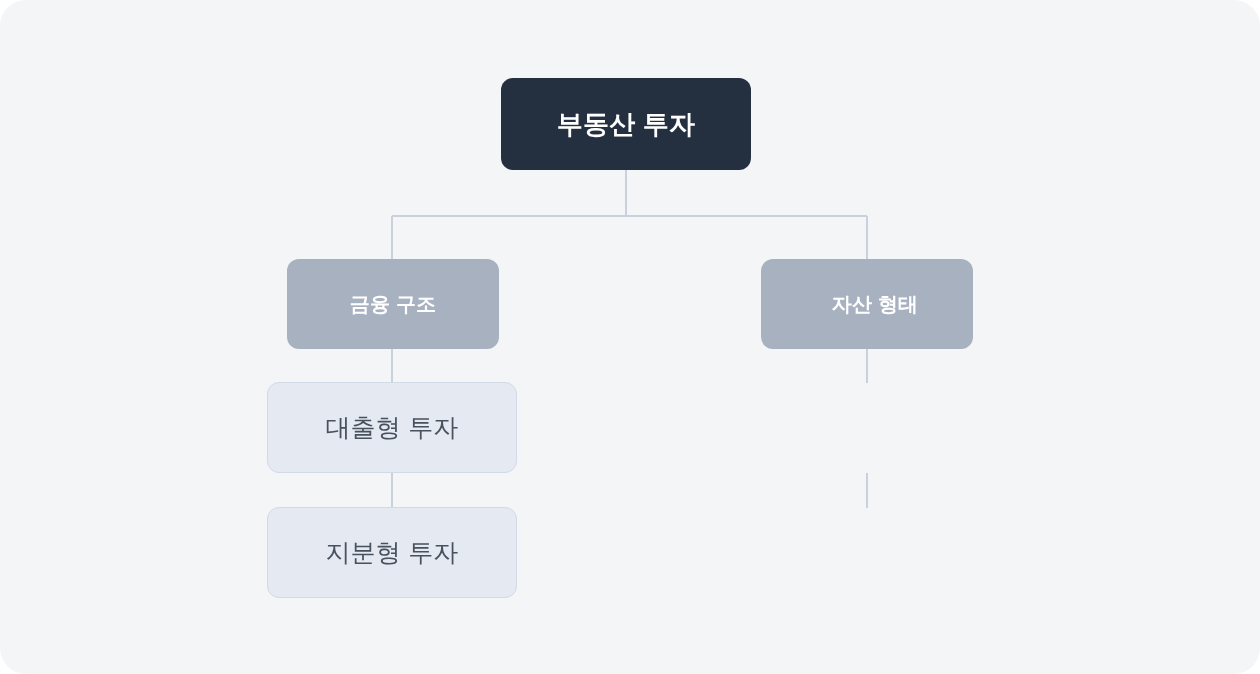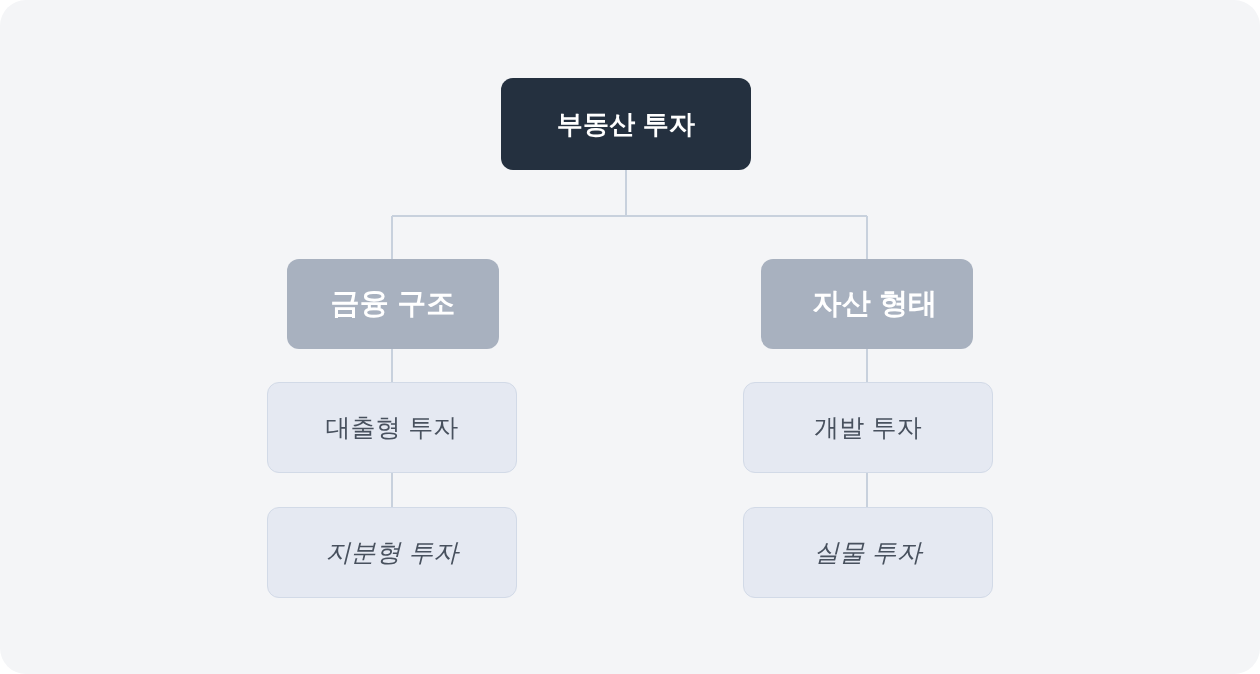--- a/index.html
+++ b/index.html
@@ -65,21 +65,21 @@
   }
 
   
   .node-branch {
     top: 259px;
     width: 212px;
     height: 90px;
     background: #a8b1bf;
     border-radius: 12px;
     color: #ffffff;
-    font-size: 29px;
+    font-size: 20px;
     font-weight: bold;
     letter-spacing: 0.2px;
   }
   .branch-left  { left: 287px; }
   .branch-right { left: 761px; padding-left: 16px; }
 
   
   .node-leaf {
     width: 250px;
     height: 91px;
@@ -87,21 +87,21 @@
     border: 1px solid #d2dae7;
     border-radius: 12px;
     color: #48515e;
     font-size: 25px;
     font-weight: normal;
     letter-spacing: 0.2px;
   }
   .col-left  { left: 267px; }
   .col-right { left: 743px; }
   .row-one   { top: 382px; text-align: center; }
-  .row-two   { top: 507px; font-style: italic; }
+  .row-two   { top: 507px; }
 </style>
 </head>
 <body>
 
 <div class="page">
   <div class="canvas">
 
     <svg class="connectors" width="1260" height="674" viewBox="0 0 1260 674" xmlns="http://www.w3.org/2000/svg">
       <g stroke="#c8d1dd" stroke-width="2" fill="none" shape-rendering="crispEdges">
 
@@ -125,18 +125,16 @@
     <div class="node node-root">부동산 투자</div>
 
     <div class="node node-branch branch-left">금융 구조</div>
 
     <div class="node node-branch branch-right">자산 형태</div>
 
     <div class="node node-leaf col-left row-one">대출형 투자</div>
 
     <div class="node node-leaf col-left row-two">지분형 투자</div>
 
-    <div class="node node-leaf col-right row-one">개발 투자</div>
 
-    <div class="node node-leaf col-right row-two">실물 투자</div>
 
   </div>
 </div>
 
 </body></html>

